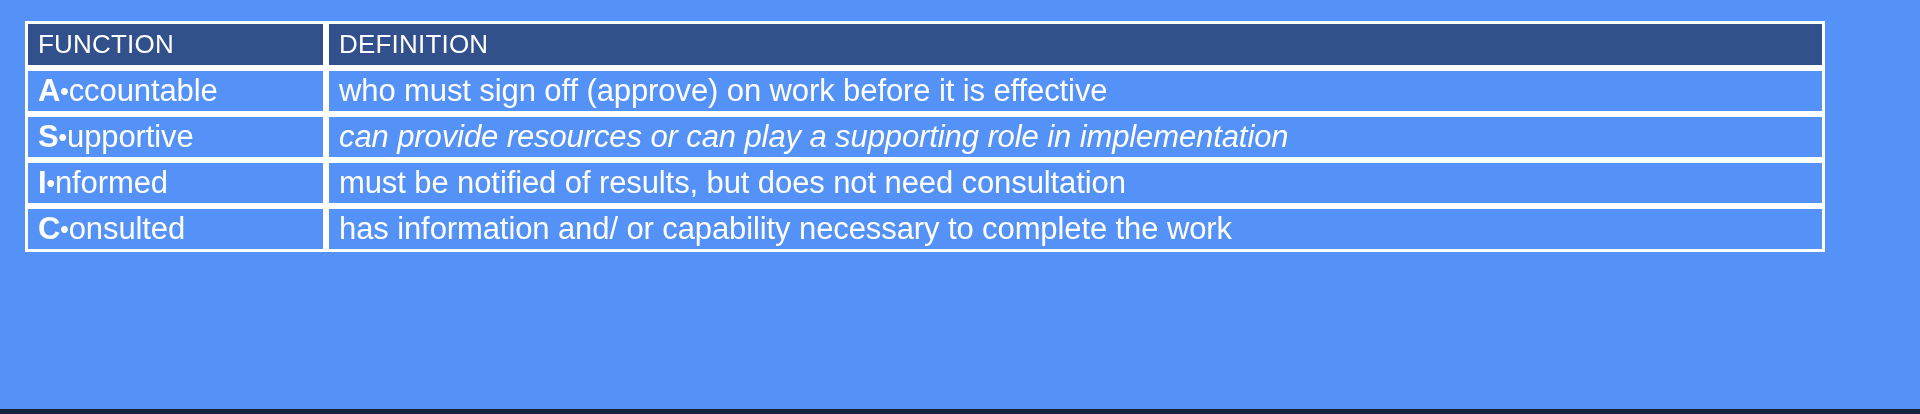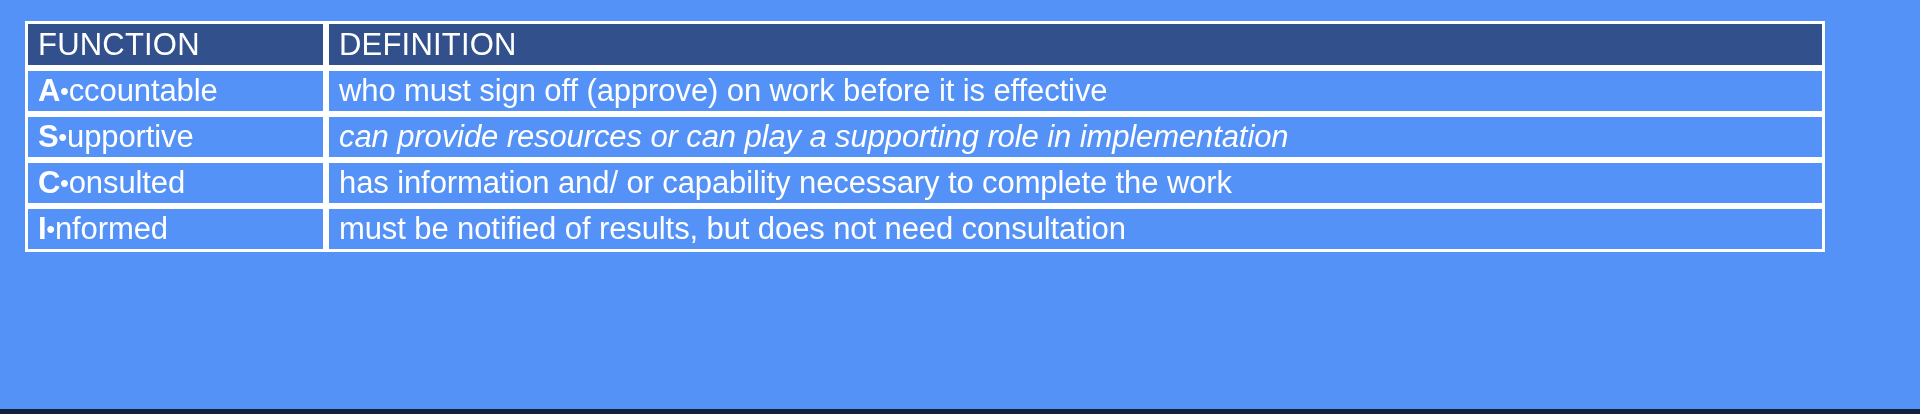--- a/index.html
+++ b/index.html
@@ -56,21 +56,21 @@
     overflow: hidden;
   }
 
   .col-function { width: 300px; }
   .col-definition { width: 1494px; }
 
   thead th {
     background: #31508c;
     height: 41px;
     font-weight: normal;
-    font-size: 31px;
+    font-size: 26px;
     letter-spacing: 0.2px;
   }
 
   tbody td {
     background: #5592f7;
     height: 40px;
     font-size: 31px;
     letter-spacing: -0.1px;
   }
 
@@ -114,27 +114,27 @@
         <td class="fn-cell"><span class="fn-letter">A</span><span class="fn-bullet">•</span><span class="fn-rest">ccountable</span></td>
         <td class="def-cell">who must sign off (approve) on work before it is effective</td>
       </tr>
 
       <tr>
         <td class="fn-cell"><span class="fn-letter">S</span><span class="fn-bullet">•</span><span class="fn-rest">upportive</span></td>
         <td class="def-cell italic">can provide resources or can play a supporting role in implementation</td>
       </tr>
 
       <tr>
-        <td class="fn-cell"><span class="fn-letter">C</span><span class="fn-bullet">•</span><span class="fn-rest">onsulted</span></td>
-        <td class="def-cell">has information and/ or capability necessary to complete the work</td>
+        <td class="fn-cell"><span class="fn-letter">I</span><span class="fn-bullet">•</span><span class="fn-rest">nformed</span></td>
+        <td class="def-cell">must be notified of results, but does not need consultation</td>
       </tr>
 
       <tr>
-        <td class="fn-cell"><span class="fn-letter">I</span><span class="fn-bullet">•</span><span class="fn-rest">nformed</span></td>
-        <td class="def-cell">must be notified of results, but does not need consultation</td>
+        <td class="fn-cell"><span class="fn-letter">C</span><span class="fn-bullet">•</span><span class="fn-rest">onsulted</span></td>
+        <td class="def-cell">has information and/ or capability necessary to complete the work</td>
       </tr>
 
     </tbody>
   </table>
 
   <div id="slide-bottom-rule"></div>
 
 </div>
 
 </body></html>

